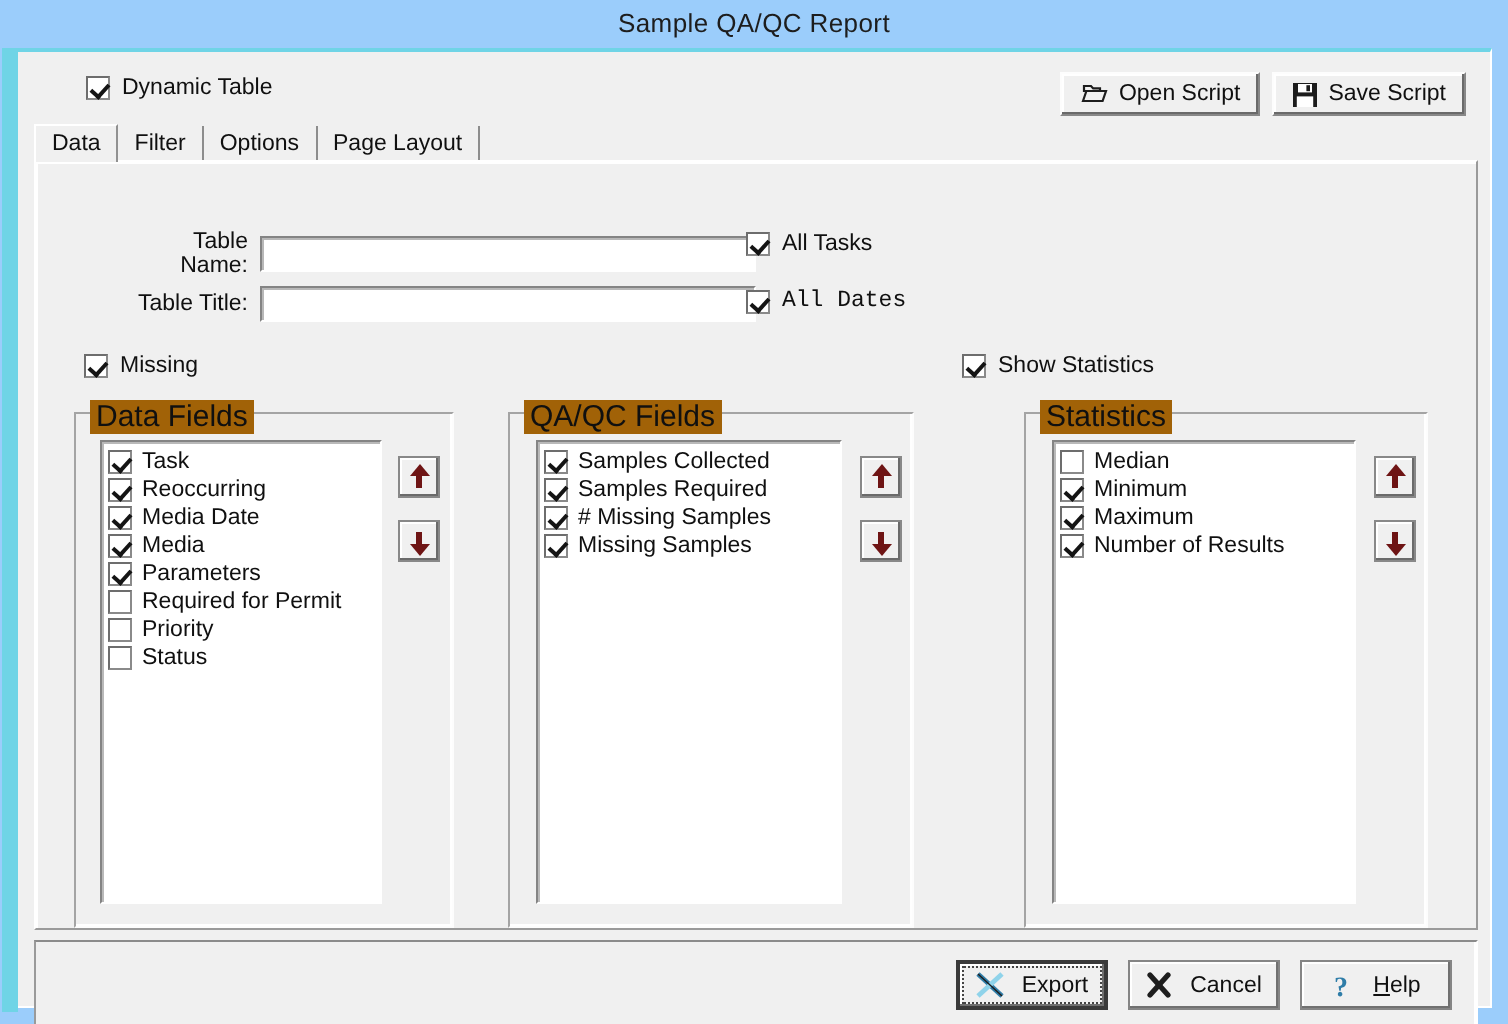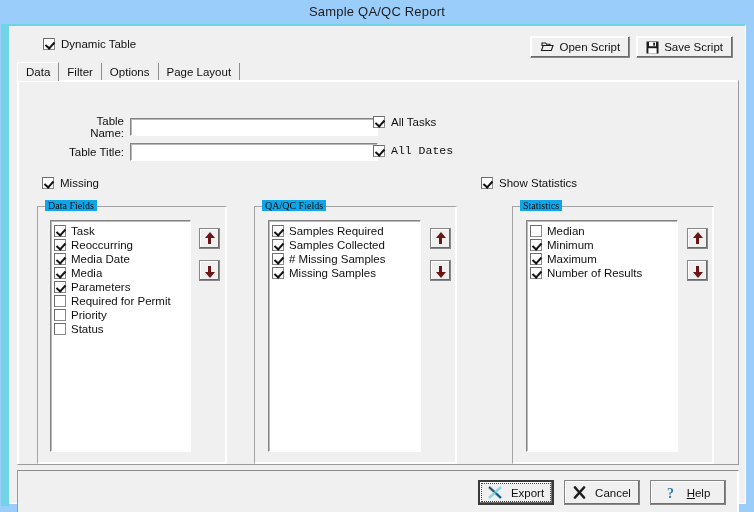--- a/index.html
+++ b/index.html
@@ -176,25 +176,24 @@
     position: absolute;
     box-sizing: border-box;
     border: 1px solid #a4a4a4;
     border-right-color: #fdfdfd;
     border-bottom-color: #fdfdfd;
     box-shadow: inset -1px -1px 0 #ffffff;
   }
   .group-title {
     position: absolute;
     top: -7px; left: 7px;
-    background: #0ea5e9;
+    background: #a16207;
     padding: 0 3px;
-    font-size: 10px;
+    font-size: 15px;
     color: #101010;
-    font-family: Liberation Serif, serif;
   }
   .listbox {
     position: absolute;
     box-sizing: border-box;
     background: #ffffff;
     border: 1px solid #ffffff;
     border-top: 1px solid #848484;
     border-left: 1px solid #848484;
     box-shadow: inset 1px 1px 0 #b9b9b9;
     overflow: hidden;
@@ -433,25 +432,25 @@
         <div class="arrow-btn" style="left:161px; top:53px;">
           <span class="arrow-down"></span>
         </div>
       </div>
 
       <div class="groupbox" style="left:236px; top:125px; width:203px; height:258px;">
         <span class="group-title">QA/QC Fields</span>
         <div class="listbox" style="left:13px; top:13px; width:153px; height:232px;">
           <div class="list-item">
             <span class="cbx checked"></span>
+            <span>Samples Collected</span>
+          </div>
+          <div class="list-item">
+            <span class="cbx checked"></span>
             <span>Samples Required</span>
-          </div>
-          <div class="list-item">
-            <span class="cbx checked"></span>
-            <span>Samples Collected</span>
           </div>
           <div class="list-item">
             <span class="cbx checked"></span>
             <span># Missing Samples</span>
           </div>
           <div class="list-item">
             <span class="cbx checked"></span>
             <span>Missing Samples</span>
           </div>
         </div>

